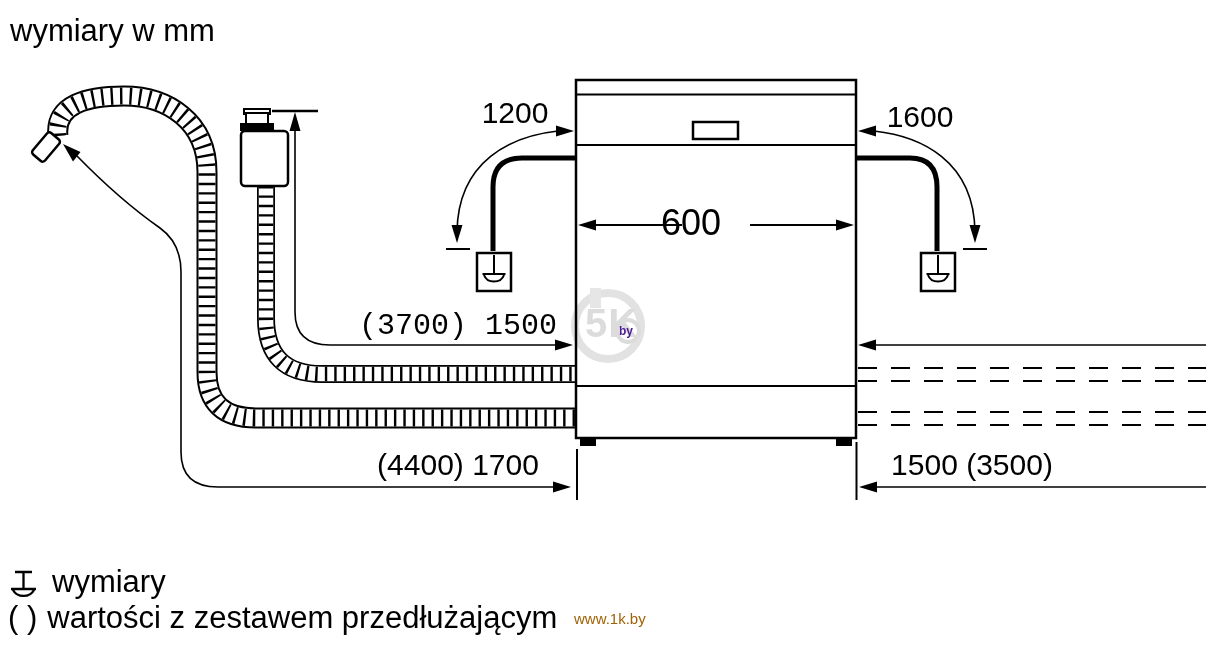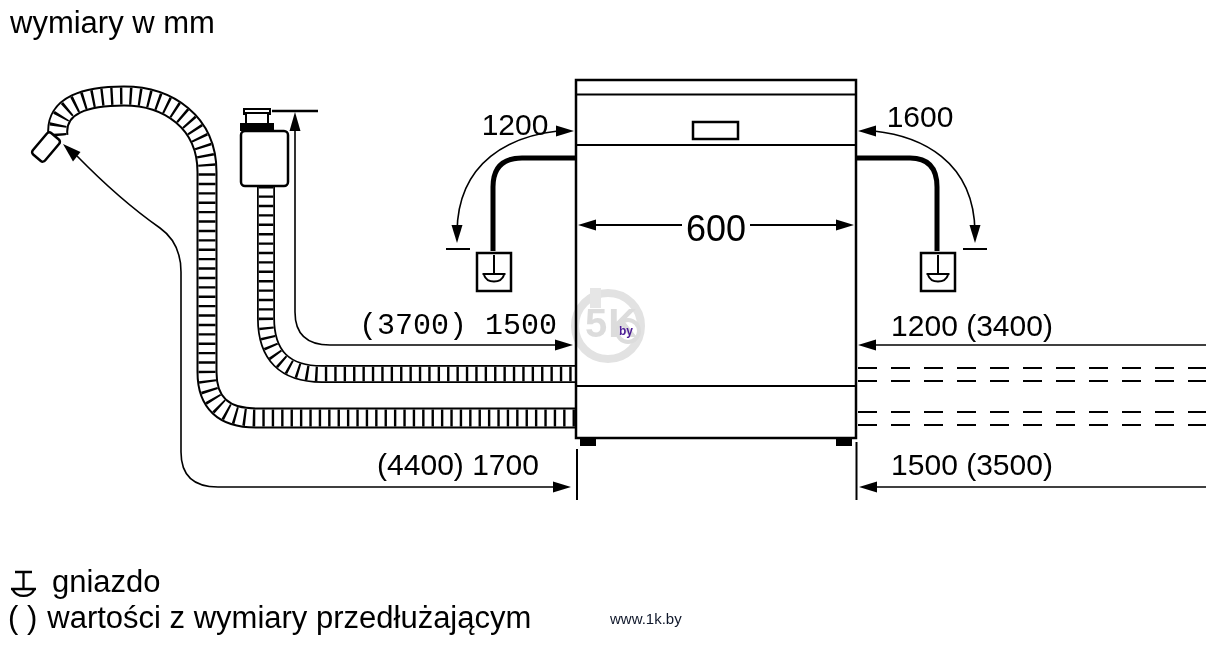--- a/index.html
+++ b/index.html
@@ -3,36 +3,36 @@
 <meta charset="utf-8">
 <style>
   html,body{margin:0;padding:0;background:#fff;}
   #page{position:relative;width:1220px;height:647px;background:#fff;overflow:hidden;
         font-family:"Liberation Sans", sans-serif;color:#000;}
   #artwork{position:absolute;left:0;top:0;width:1220px;height:647px;}
   .lbl{position:absolute;white-space:nowrap;color:#000;}
   .dim{font-size:30px;text-align:center;width:200px;}
   .dim-sm{font-size:30px;text-align:center;width:110px;}
   .big{font-size:36px;}
-  #title{left:10px;top:5px;font-size:31px;}
-  #lbl-1200{left:460px;top:96px;margin-top:12px;}
+  #title{left:10px;top:13px;font-size:31px;}
+  #lbl-1200{left:460px;top:96px;}
   #lbl-1600{left:865px;top:100px;}
-  #lbl-600{left:661px;top:208px;width:110px;text-align:center;}
+  #lbl-600{left:661px;top:202px;width:110px;}
   #lbl-3700-1500{left:358px;top:309px;font-family:Liberation Mono, monospace;}
   #lbl-1200-3400{left:872px;top:309px;}
   #lbl-3700-1700{left:358px;top:448px;}
   #lbl-1500-3500{left:872px;top:448px;}
   .legend-row{position:absolute;display:flex;align-items:flex-start;font-size:31px;}
   #legend-1{left:8px;top:565px;}
   #legend-1 .legend-text{margin-left:12px;line-height:34px;}
   #legend-2{left:8px;top:600px;}
   #legend-2 .paren{margin-right:10px;}
   #wm-1k{left:585px;top:301px;font-size:40px;font-weight:bold;color:#dcdcdc;letter-spacing:1px;}
   #wm-by{left:619px;top:324px;font-size:12px;font-weight:bold;color:#4c1d95;}
-  #wm-url{left:574px;top:610px;font-size:15px;color:#0f172a;margin-left:36px;}
+  #wm-url{left:574px;top:610px;font-size:15px;color:#a16207;}
 </style>
 </head>
 <body>
 
 <div id="page">
 
   <svg id="artwork" viewBox="0 0 1220 647" xmlns="http://www.w3.org/2000/svg">
 
     <g>
       <path d="M 58 136 C 54 104 88 96 124 96 C 168 96 207 122 207 172 L 207 372 Q 207 418 256 418 L 580 418" fill="none" stroke="#000" stroke-width="21"></path>
@@ -142,32 +142,31 @@
       <line x1="856.5" y1="442" x2="856.5" y2="500"></line>
     </g>
   </svg>
 
   <div class="lbl" id="title">wymiary w mm</div>
 
   <div class="lbl dim-sm" id="lbl-1200">1200</div>
   <div class="lbl dim-sm" id="lbl-1600">1600</div>
   <div class="lbl big" id="lbl-600">600</div>
   <div class="lbl dim" id="lbl-3700-1500">(3700) 1500</div>
-  <div class="lbl dim" id="lbl-1200-3400">1200 (3400)</div>
   <div class="lbl dim" id="lbl-3700-1700">(4400) 1700</div>
   <div class="lbl dim" id="lbl-1500-3500">1500 (3500)</div>
 
   <div class="legend-row" id="legend-1">
     <svg width="32" height="36" viewBox="0 0 32 36">
       <path d="M 7 7 L 24 7 M 15.5 7 L 15.5 24 M 3 24 L 28 24 M 5 25 A 11.5 10 0 0 0 26 25" fill="none" stroke="#000" stroke-width="2.3"></path>
     </svg>
-    <span class="legend-text">gniazdo</span>
+    <span class="legend-text">wymiary</span>
   </div>
   <div class="legend-row" id="legend-2">
     <span class="paren">( )</span>
-    <span>wartości z wymiary przedłużającym</span>
+    <span>wartości z zestawem przedłużającym</span>
   </div>
 
   <div class="lbl" id="wm-1k">5K</div>
   <div class="lbl" id="wm-by">by</div>
   <div class="lbl" id="wm-url">www.1k.by</div>
 
 </div>
 
 </body></html>

